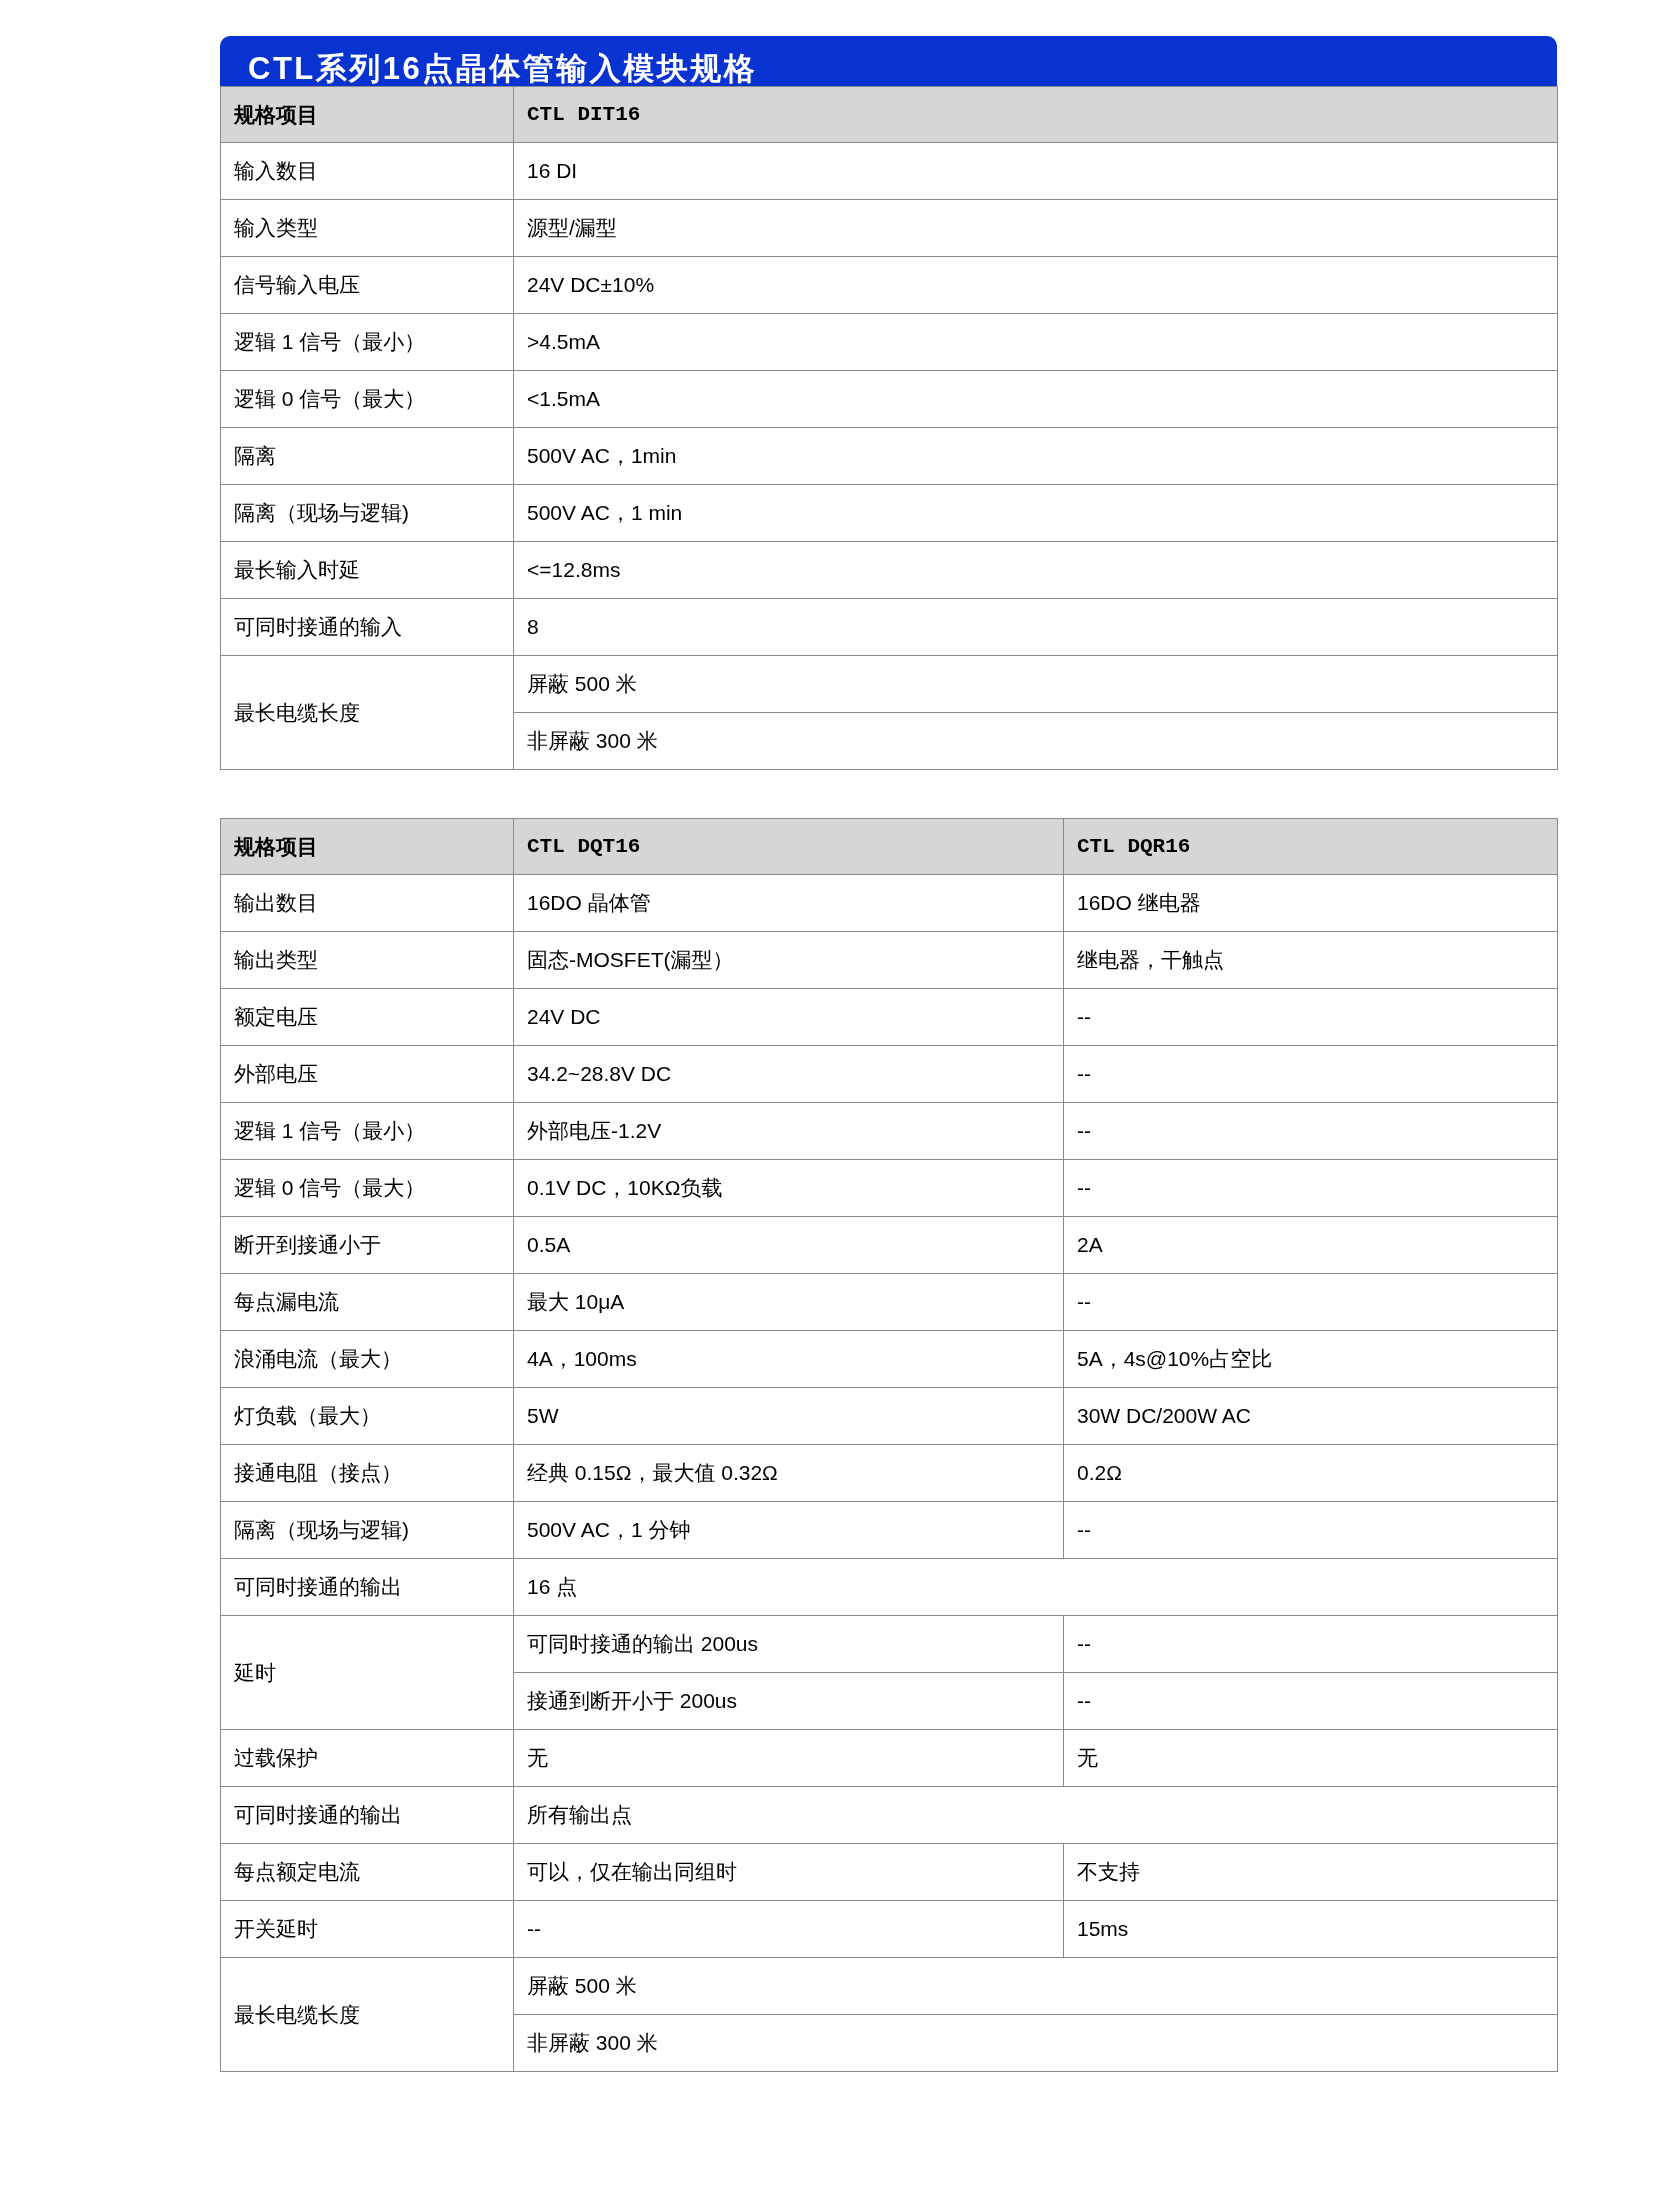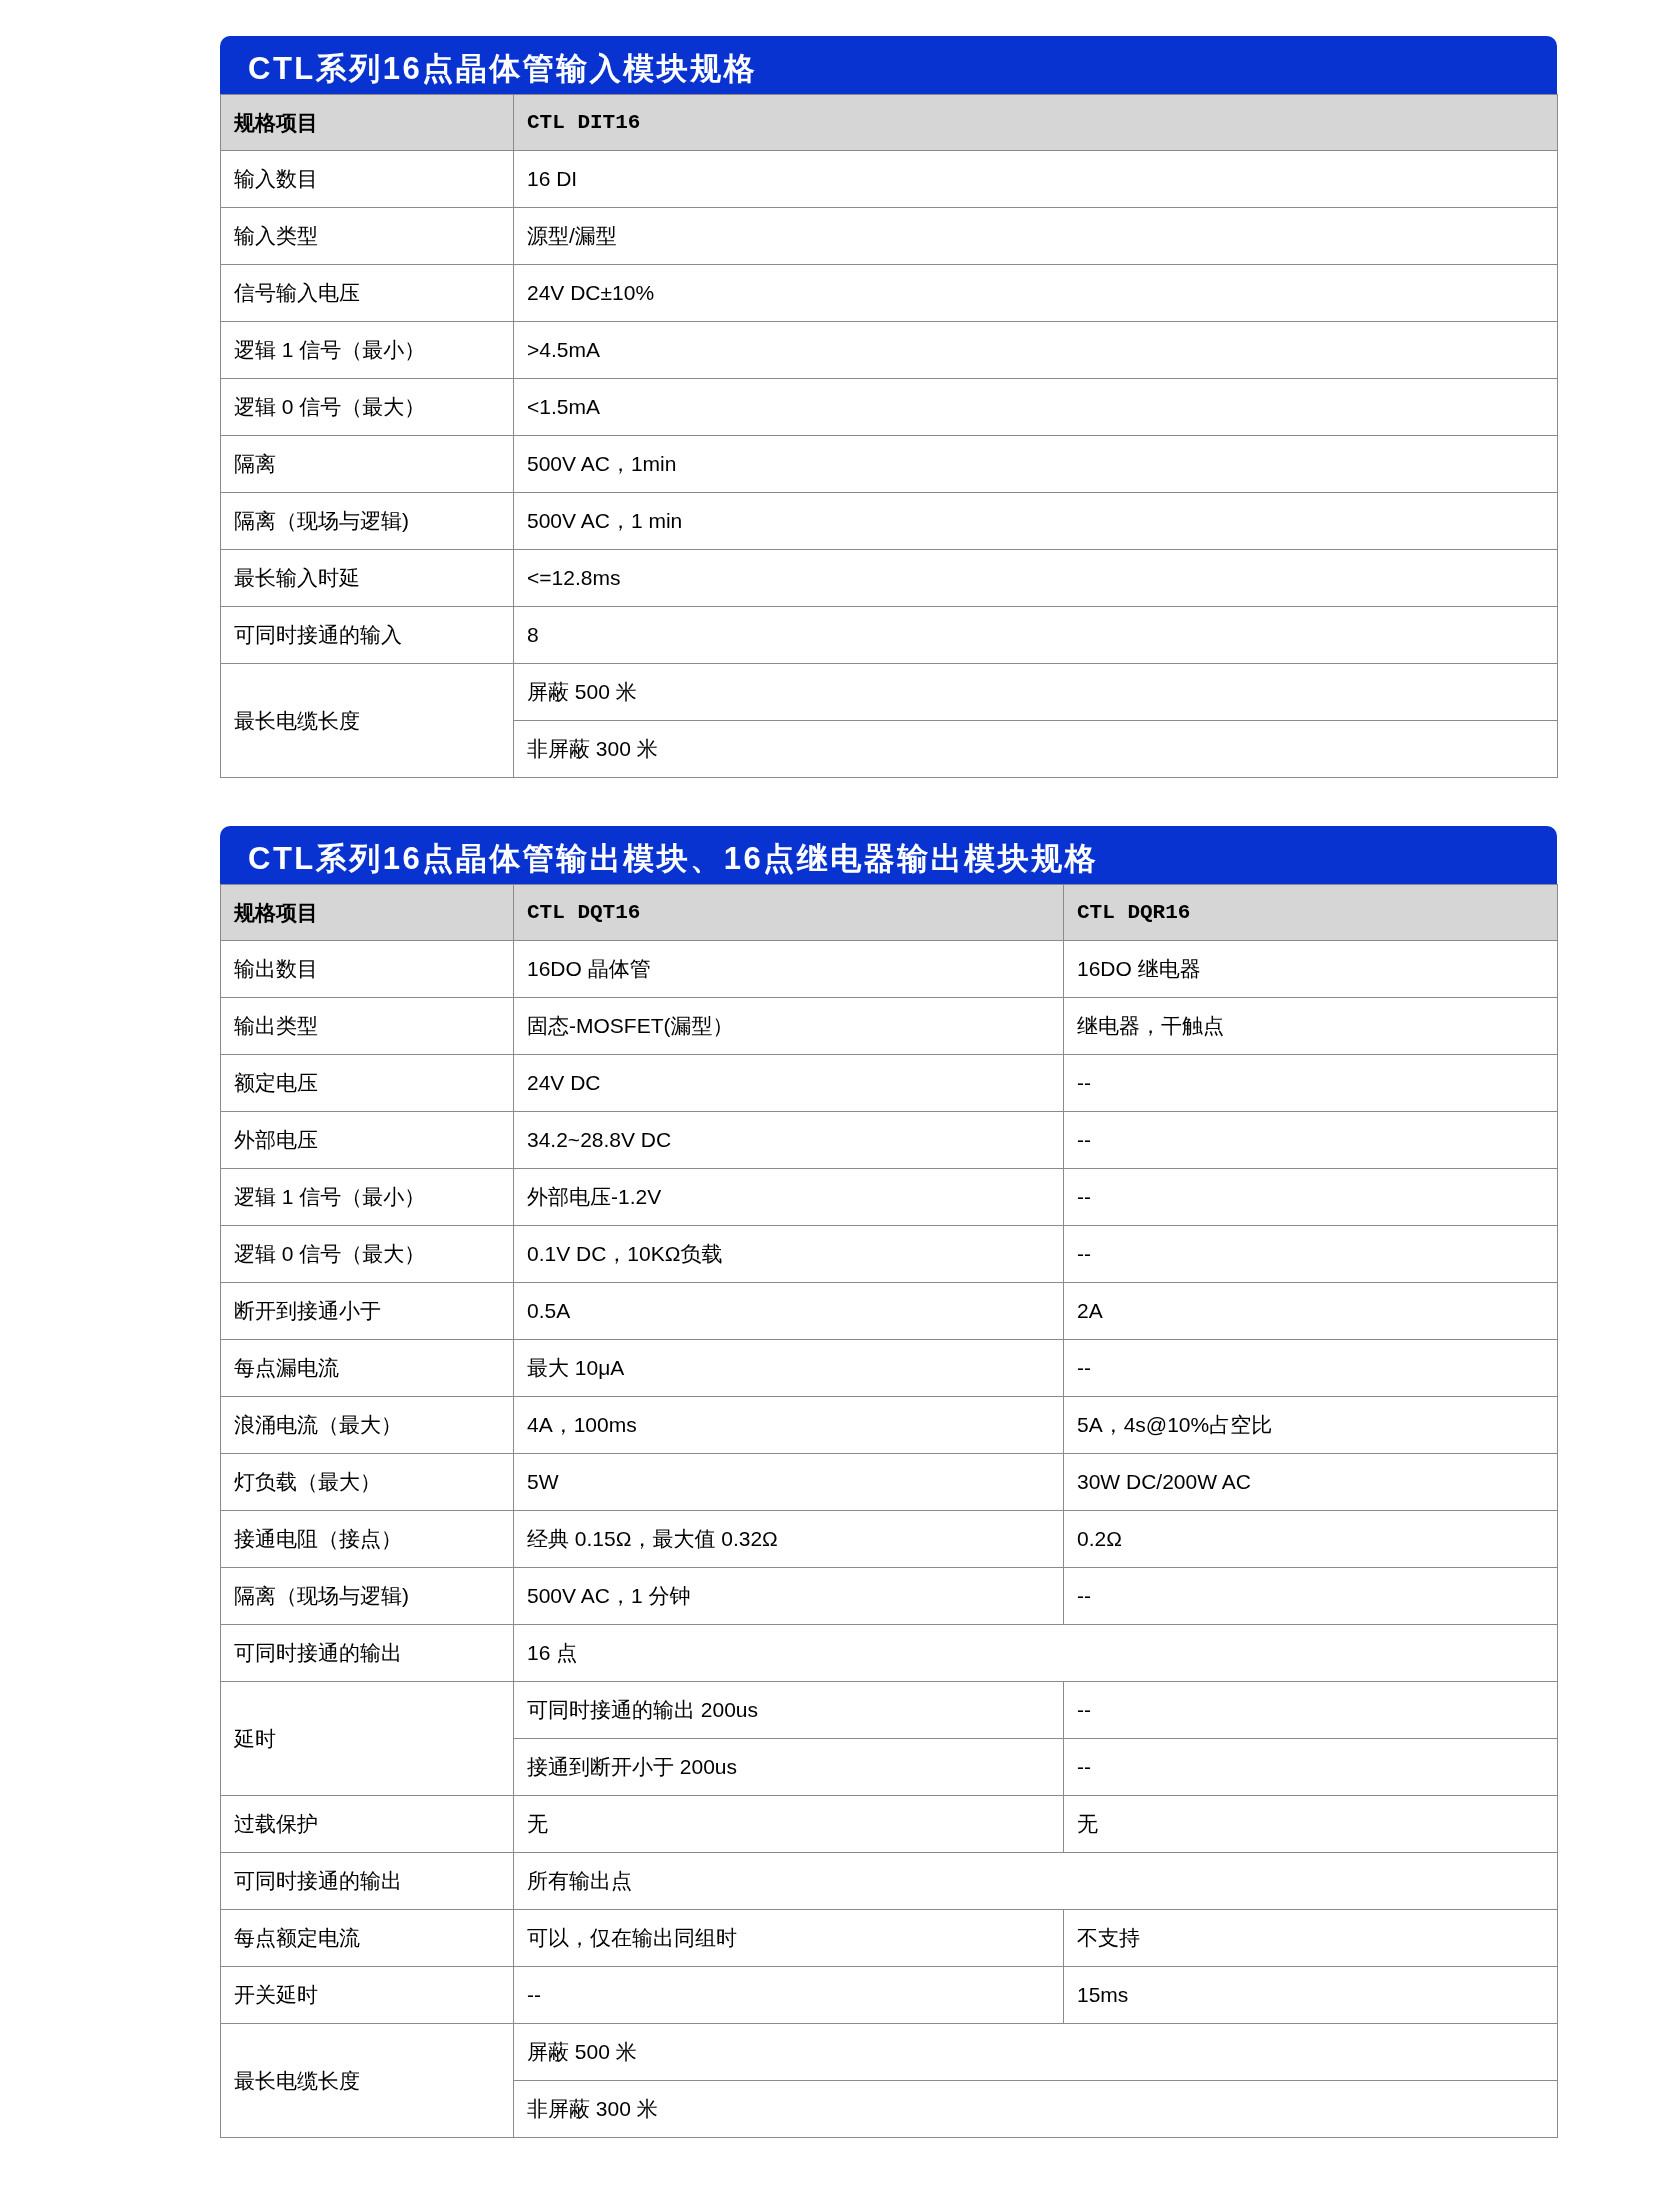--- a/index.html
+++ b/index.html
@@ -15,21 +15,21 @@
     font-family: "Liberation Sans", "DejaVu Sans", sans-serif;
     color: #000000;
   }
   .spec-section {
     width: 1337px;
     margin-left: 220px;
   }
   .spec-section.first { margin-top: 36px; }
   .spec-section.second { margin-top: 48px; }
   .title-bar {
-    height: 58px;
+    height: 50px;
     line-height: 65px;
     background: #0833d0;
     border-radius: 10px 10px 0 0;
     color: #ffffff;
     font-size: 31px;
     font-weight: bold;
     letter-spacing: 2.5px;
     padding-left: 28px;
     white-space: nowrap;
     overflow: hidden;
@@ -116,21 +116,20 @@
         <td>屏蔽 500 米</td>
       </tr>
       <tr>
         <td>非屏蔽 300 米</td>
       </tr>
     </tbody>
   </table>
 </div>
 
 <div class="spec-section second">
-  <div class="title-bar">CTL系列16点晶体管输出模块、16点继电器输出模块规格</div>
   <table class="spec-table">
     <colgroup>
         <col style="width:293px">
         <col style="width:550px">
         <col style="width:494px">
       </colgroup>
     <thead>
       <tr>
         <th>规格项目</th>
         <th>CTL DQT16</th>

